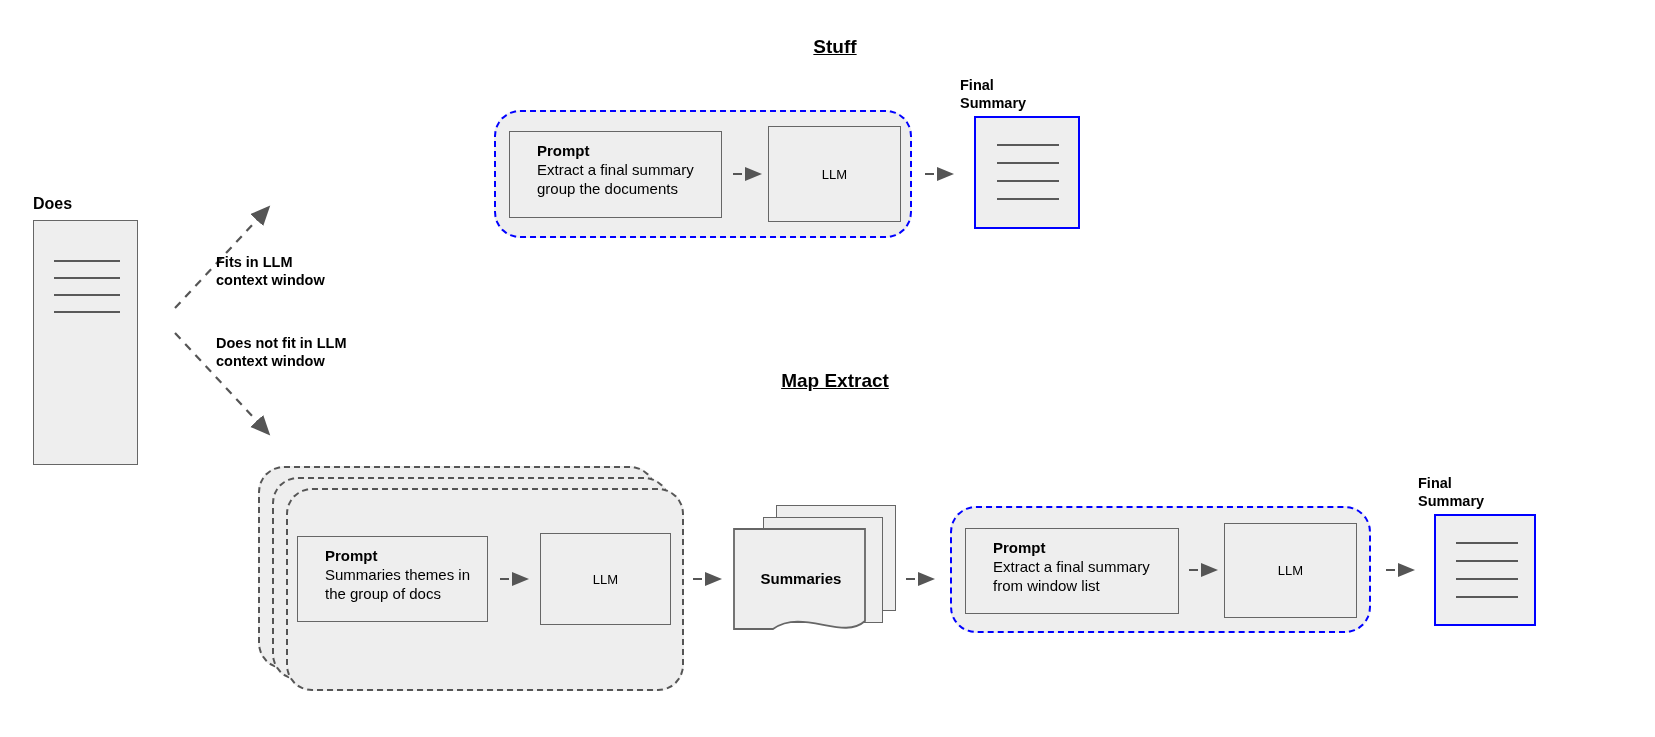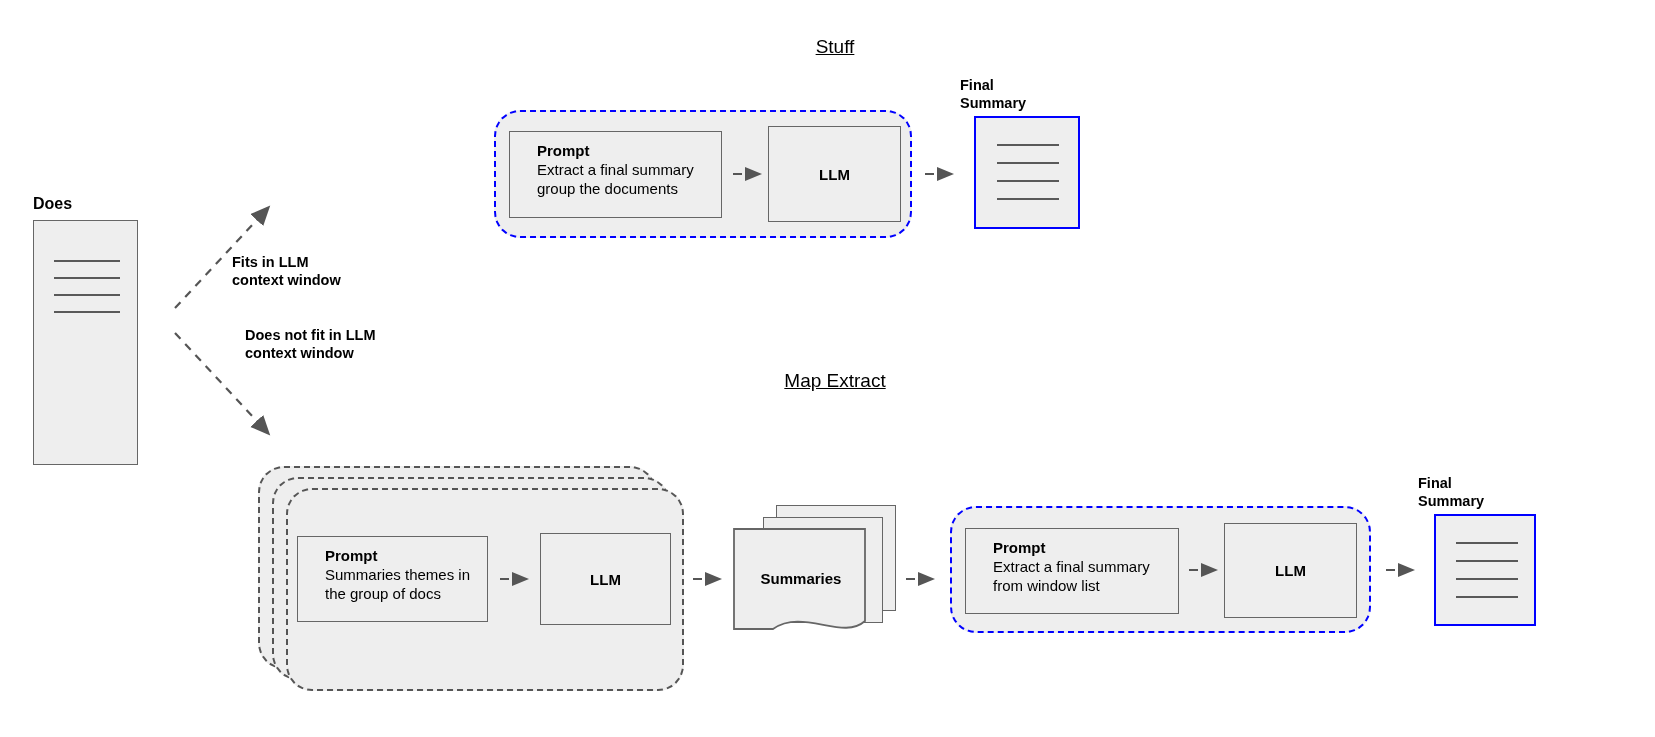--- a/index.html
+++ b/index.html
@@ -9,21 +9,21 @@
     font-family:"Liberation Sans", sans-serif;
     position:relative;
     overflow:hidden;
     color:#000;
   }
   .stage{position:absolute;left:0;top:0;width:1655px;height:737px;}
   .abs{position:absolute;}
 
   
   .sec-title{
-    font-size:19px;font-weight:normal;text-align:center;
+    font-size:19px;font-weight:bold;text-align:center;
     text-decoration:underline;white-space:nowrap;
   }
 
   
   .caption{
     font-size:14.5px;font-weight:bold;
     line-height:18px;white-space:nowrap;
   }
   .caption-left{text-align:left;}
 
@@ -44,21 +44,21 @@
     background:#eeeeee;border:1.6px solid #666666;box-sizing:border-box;
     padding:9px 11px 0 27px;
   }
   .prompt .ptitle{font-size:15px;font-weight:bold;line-height:19px;}
   .prompt .ptext{font-size:15px;line-height:19px;font-weight:normal;}
 
   
   .llm{
     background:#eeeeee;border:1.6px solid #666666;box-sizing:border-box;
     display:flex;align-items:center;justify-content:center;
-    font-size:15px;font-weight:bold;
+    font-size:13px;font-weight:normal;
   }
 
   
   .group-blue{
     background:#eeeeee;
     border:2px dashed #0000ff;
     border-radius:26px;
     box-sizing:border-box;
   }
 
@@ -115,34 +115,34 @@
   </div>
 
   <svg class="diag" style="left:165px;top:190px;width:130px;height:130px;" viewBox="0 0 130 130">
     <defs>
       <marker id="ah1" markerWidth="10" markerHeight="10" refX="7.5" refY="4" orient="auto" markerUnits="strokeWidth">
         <path d="M0,0 L9,4 L0,8 Z" fill="#555555"></path>
       </marker>
     </defs>
     <line x1="10" y1="118" x2="103" y2="18" stroke="#555555" stroke-width="2.2" stroke-dasharray="8,7" marker-end="url(#ah1)"></line>
   </svg>
-  <div class="abs caption caption-left" style="left:232px;top:253px;">
+  <div class="abs caption caption-left" style="left:216px;top:253px;">
     <div>Fits in LLM</div>
     <div>context window</div>
   </div>
 
   <svg class="diag" style="left:165px;top:325px;width:130px;height:125px;" viewBox="0 0 130 125">
     <defs>
       <marker id="ah2" markerWidth="10" markerHeight="10" refX="7.5" refY="4" orient="auto" markerUnits="strokeWidth">
         <path d="M0,0 L9,4 L0,8 Z" fill="#555555"></path>
       </marker>
     </defs>
     <line x1="10" y1="8" x2="103" y2="108" stroke="#555555" stroke-width="2.2" stroke-dasharray="8,7" marker-end="url(#ah2)"></line>
   </svg>
-  <div class="abs caption caption-left" style="left:216px;top:326px;margin-left:29px;">
+  <div class="abs caption caption-left" style="left:216px;top:334px;">
     <div>Does not fit in LLM</div>
     <div>context window</div>
   </div>
 
   <div class="abs sec-title" style="left:735px;top:36px;width:200px;">Stuff</div>
 
   <div class="abs group-blue" style="left:494px;top:110px;width:418px;height:128px;"></div>
 
   <div class="abs prompt" style="left:509px;top:131px;width:213px;height:87px;">
     <div class="ptitle">Prompt</div>

